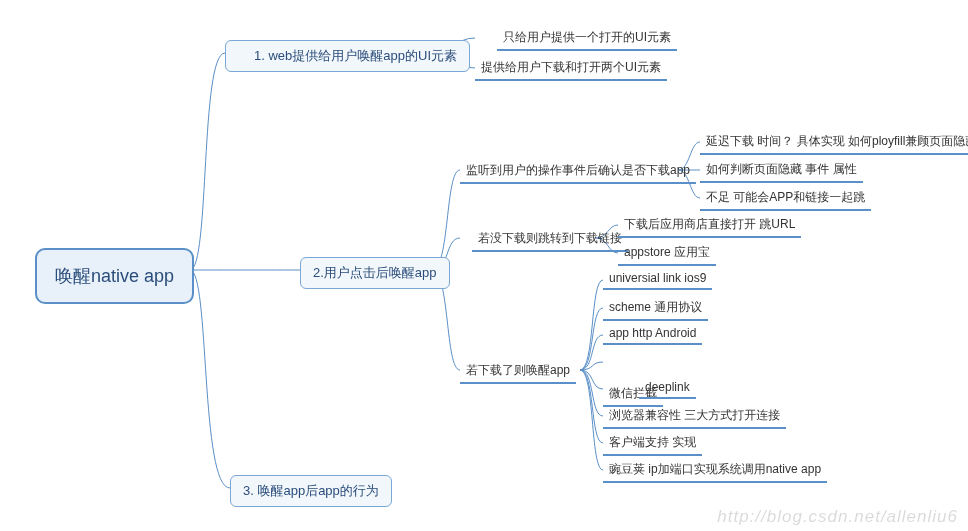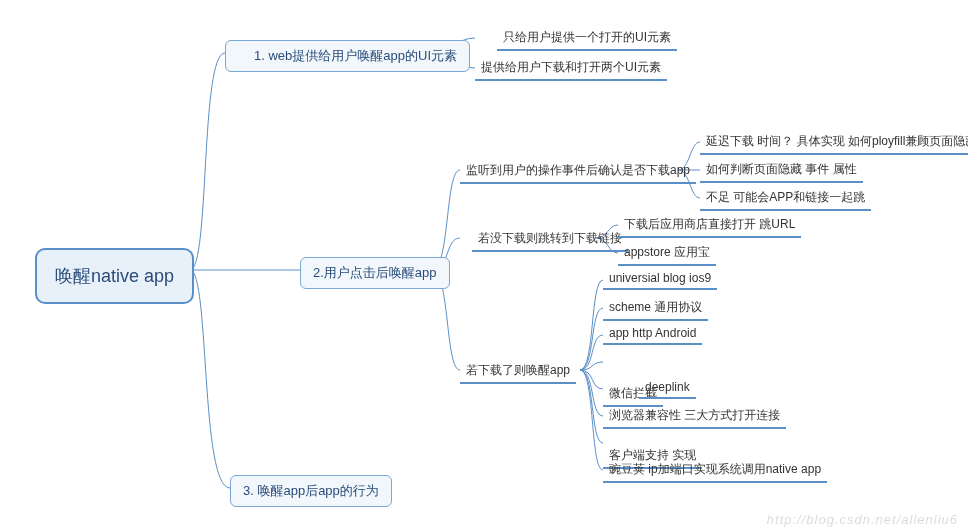--- a/index.html
+++ b/index.html
@@ -51,21 +51,21 @@
   }
   path {
     stroke: #5a8fc7;
     stroke-width: 1;
     fill: none;
   }
   .watermark {
     position: absolute;
     right: 10px;
     bottom: 4px;
-    font-size: 13px;
+    font-size: 17px;
     color: rgba(0,0,0,0.15);
     font-style: italic;
     letter-spacing: 1px;
   }
 </style>
 </head>
 <body>
 
 <svg>
 
@@ -114,26 +114,26 @@
 <div class="node leaf" style="left:460px; top:160px;"><span>监听到用户的操作事件后确认是否下载app</span></div>
 <div class="node leaf" style="left:700px; top:131px;"><span>延迟下载 时间？ 具体实现  如何ployfill兼顾页面隐藏</span></div>
 <div class="node leaf" style="left:700px; top:159px;"><span>如何判断页面隐藏  事件 属性</span></div>
 <div class="node leaf" style="left:700px; top:187px;"><span>不足  可能会APP和链接一起跳</span></div>
 
 <div class="node leaf" style="left:472px; top:228px;"><span>若没下载则跳转到下载链接</span></div>
 <div class="node leaf" style="left:618px; top:214px;"><span>下载后应用商店直接打开 跳URL</span></div>
 <div class="node leaf" style="left:618px; top:242px;"><span>appstore 应用宝</span></div>
 
 <div class="node leaf" style="left:460px; top:360px;"><span>若下载了则唤醒app</span></div>
-<div class="node leaf" style="left:603px; top:269px;"><span>universial blog  ios9</span></div>
+<div class="node leaf" style="left:603px; top:269px;"><span>universial link  ios9</span></div>
 <div class="node leaf" style="left:603px; top:297px;"><span>scheme 通用协议</span></div>
 <div class="node leaf" style="left:603px; top:324px;"><span>app http  Android</span></div>
 <div class="node leaf" style="left:603px; top:351px;margin-top:32px;"><span>微信拦截</span></div>
 <div class="node leaf" style="left:603px; top:378px;margin-left:36px;"><span>deeplink</span></div>
 <div class="node leaf" style="left:603px; top:405px;"><span>浏览器兼容性  三大方式打开连接</span></div>
-<div class="node leaf" style="left:603px; top:432px;margin-top:13px;"><span>客户端支持  实现</span></div>
+<div class="node leaf" style="left:603px; top:432px;"><span>客户端支持  实现</span></div>
 <div class="node leaf" style="left:603px; top:459px;"><span>豌豆荚 ip加端口实现系统调用native app</span></div>
 
 <div class="node major" style="left:230px; top:475px;text-align:right;">
   <span>3. 唤醒app后app的行为</span>
 </div>
 
 <div class="watermark"><span>http://blog.csdn.net/allenliu6</span></div>
 
 </body></html>

